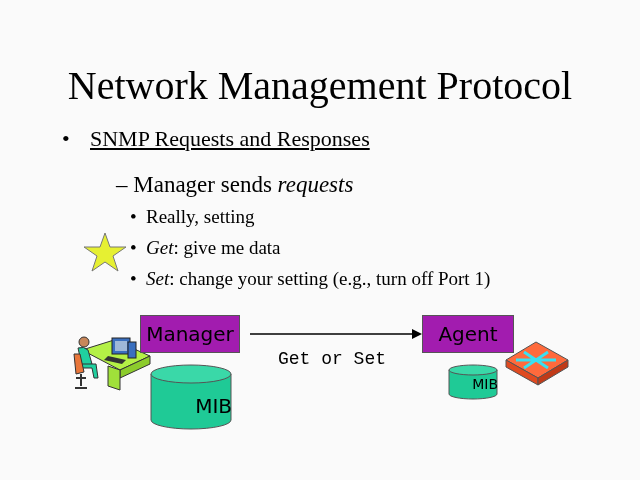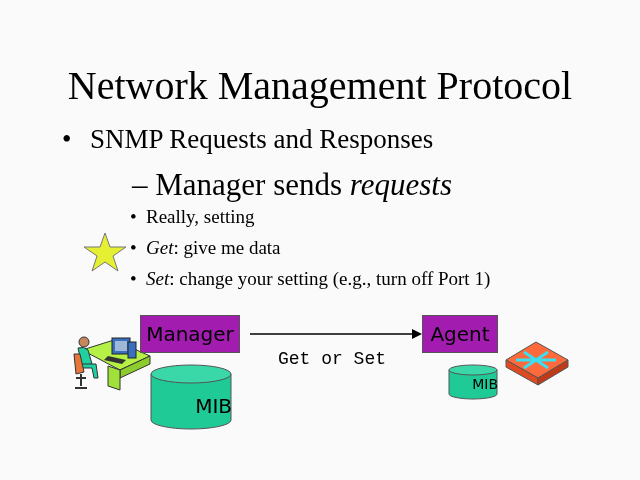--- a/index.html
+++ b/index.html
@@ -3,32 +3,32 @@
   <meta charset="utf-8">
   <style>
     html, body { margin: 0; padding: 0; }
     body {
       width: 640px; height: 480px; overflow: hidden;
       background: #fafafa; position: relative;
       font-family: "Liberation Serif", serif; color: #000;
     }
     .abs { position: absolute; }
     #title { left: 0; top: 62px; width: 640px; text-align: center; font-size: 40px; line-height: 48px; white-space: nowrap; }
-    .l1 { left: 62px; top: 123px; font-size: 27px; line-height: 32px; white-space: nowrap; }
+    .l1 { left: 62px; top: 123px; font-size: 22px; line-height: 32px; white-space: nowrap; text-decoration: underline; }
     .l1 .bullet { display: inline-block; width: 28px; }
-    .l2 { left: 116px; top: 171px; font-size: 31px; line-height: 28px; white-space: nowrap; margin-left: 16px; }
+    .l2 { left: 116px; top: 171px; font-size: 23px; line-height: 28px; white-space: nowrap; }
     .l3 { left: 130px; font-size: 19px; line-height: 24px; white-space: nowrap; }
     .l3 .bullet { display: inline-block; width: 16px; }
     .box {
       background: #a21caf; border: 1px solid #555; box-sizing: border-box;
       font-family: "DejaVu Sans", sans-serif; font-size: 20px;
       display: flex; align-items: center; justify-content: center;
     }
     #manager-box { left: 140px; top: 315px; width: 100px; height: 38px; }
-    #agent-box { left: 422px; top: 315px; width: 76px; height: 38px; }
+    #agent-box { left: 422px; top: 315px; width: 92px; height: 38px; }
     .cyl-label { font-family: "DejaVu Sans", sans-serif; position: absolute; text-align: right; width: 100%; }
     #request-label { left: 262px; top: 347px; width: 140px; text-align: center; font-family: Liberation Mono, monospace; font-size: 18px; line-height: 25px; }
   </style>
 </head>
 <body>
 
 <div id="title" class="abs">Network Management Protocol</div>
 
 <div class="abs l1">
   <span class="bullet">•</span><span>SNMP Requests and Responses</span>

